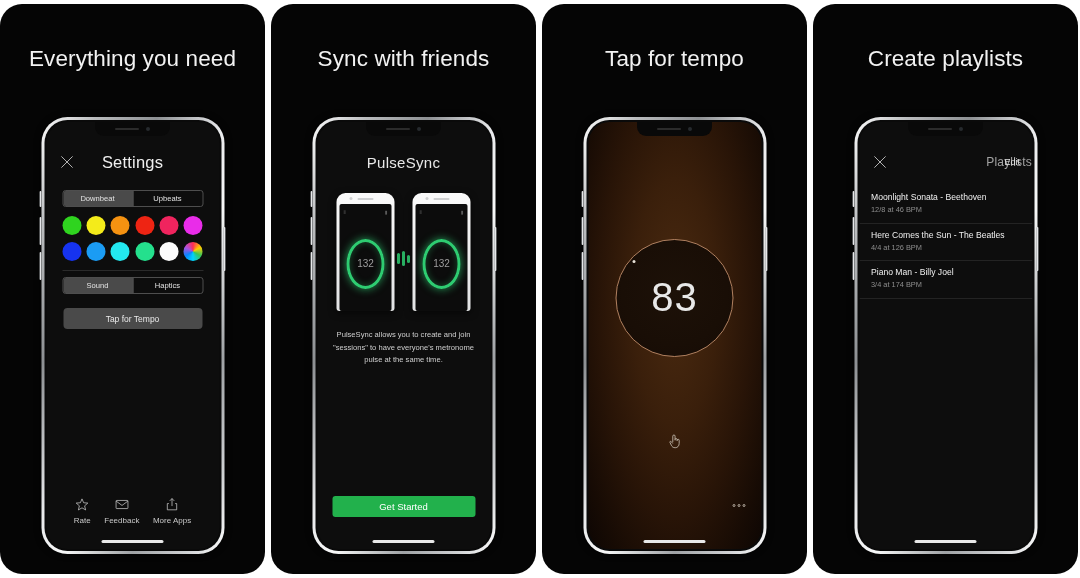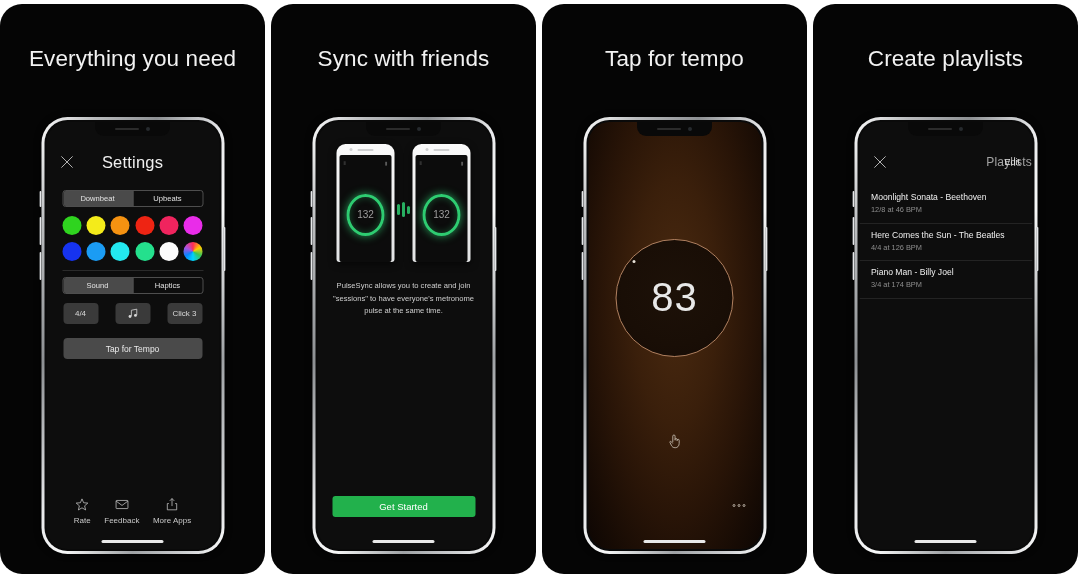--- a/index.html
+++ b/index.html
@@ -206,21 +206,21 @@
     width: 100%; height: 100%;
     background: #0c0c0c;
     border-radius: 2px;
     position: relative;
     overflow: hidden;
   }
   .ring {
     position: absolute;
     left: 50%; top: 56%;
     transform: translate(-50%,-50%);
-    width: 38px; height: 42px;
+    width: 38px; height: 50px;
     border-radius: 50%;
     border: 3px solid #2ecc71;
     box-shadow: 0 0 9px rgba(46,204,113,.75), inset 0 0 7px rgba(46,204,113,.35);
     display: flex; align-items: center; justify-content: center;
     color: #9e9e9e;
     font-size: 10px;
   }
   .mini-top {
     position: absolute; top: 5px; left: 4px; right: 4px;
     display: flex; justify-content: space-between;
@@ -376,31 +376,20 @@
             <div class="swatch rainbow"></div>
           </div>
 
           <div class="hr"></div>
 
           <div class="seg">
             <div class="on">Sound</div>
             <div>Haptics</div>
           </div>
 
-          <div class="btn-row">
-            <div class="pill">4/4</div>
-            <div class="pill">
-              <svg width="13" height="13" viewBox="0 0 24 24">
-                <path d="M9 17V6l10-2v11" stroke="currentColor" stroke-width="1.5" fill="none"></path>
-                <circle cx="6.5" cy="17.5" r="2.6" fill="currentColor"></circle>
-                <circle cx="16.5" cy="15.5" r="2.6" fill="currentColor"></circle>
-              </svg>
-            </div>
-            <div class="pill">Click 3</div>
-          </div>
 
           <div class="wide-btn">Tap for Tempo</div>
 
           <div class="tabbar">
             <div class="tab-item">
               <svg width="15" height="15" viewBox="0 0 24 24">
                 <path d="M12 3l2.6 6.2 6.7.5-5.1 4.4 1.6 6.6L12 17.3 6.2 20.7l1.6-6.6L2.7 9.7l6.7-.5z" stroke="currentColor" stroke-width="1.2" fill="none"></path>
               </svg>
               <span>Rate</span>
             </div>
@@ -433,20 +422,21 @@
       <div class="btn-side btn-left-2"></div>
       <div class="btn-side btn-left-3"></div>
       <div class="btn-side btn-right"></div>
       <div class="phone-inner">
         <div class="screen">
           <div class="notch">
             <div class="speaker"></div>
             <div class="cam"></div>
           </div>
 
+          <div class="ps-title">PulseSync</div>
 
           <div class="ps-phones">
             <div class="mini">
               <div class="bar"></div>
               <div class="dot"></div>
               <div class="mini-screen">
                 <div class="mini-top">
                     <span>⦀</span>
                     <span>▮</span>
                   </div>

